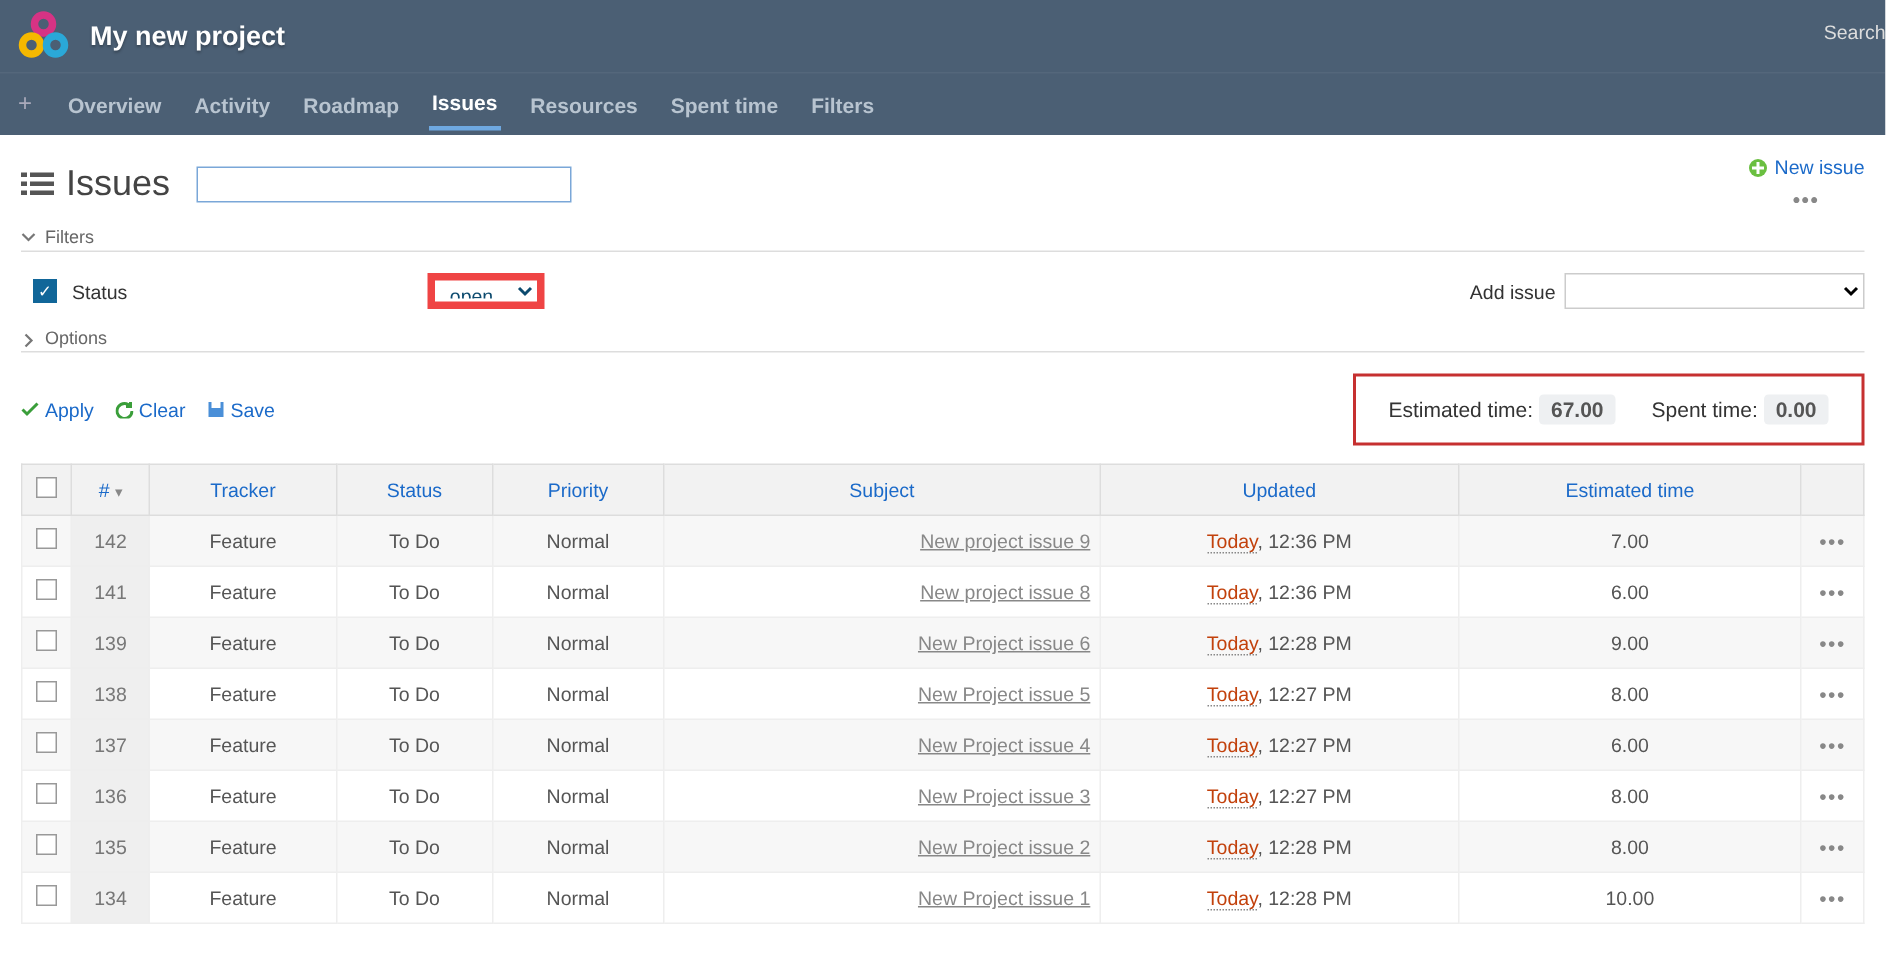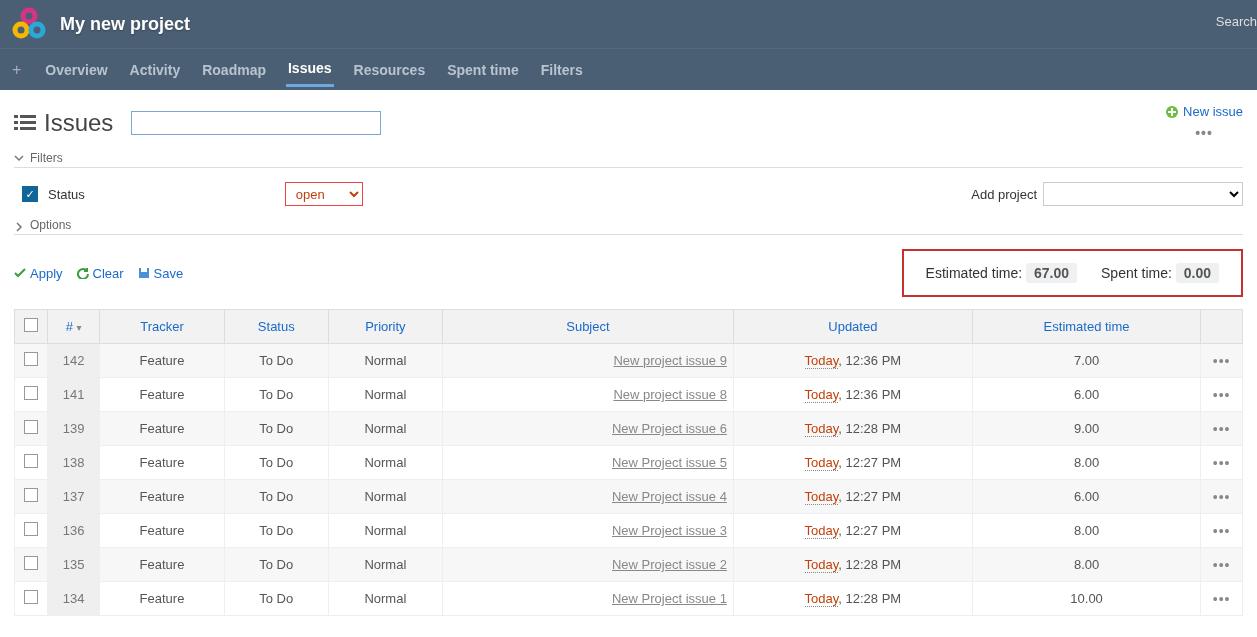--- a/index.html
+++ b/index.html
@@ -30,21 +30,21 @@
 .head-actions { margin-left: auto; display: flex; align-items: center; gap: 6px; flex-direction: column; }
 .new-issue-btn { display: flex; align-items: center; gap: 4px; color: #1b6ac9; font-size: 13px; }
 .dots-action { color: #888; font-weight: bold; letter-spacing: 1px; cursor: pointer; font-size: 14px; }
 
 
 .section-bar { display: flex; align-items: center; gap: 6px; color: #666; font-size: 12px; border-bottom: 1px solid #ddd; padding-bottom: 2px; margin-bottom: 10px; position: relative; }
 .section-bar .line { flex: 1; }
 .toggle-caret { width: 10px; height: 10px; display: inline-block; }
 .filter-row { display: flex; align-items: center; padding: 4px 0 12px 8px; gap: 10px; }
 .checkbox-filled { width: 16px; height: 16px; background: #169; border: 1px solid #169; display: inline-flex; align-items: center; justify-content: center; color: #fff; font-size: 11px; }
-.status-select { margin-left: 190px; height: 24px; width: 78px; border: 1px solid #ef4444; padding: 2px 6px; font-size: 13px; color: #c2410c; background: #fff; }
+.status-select { margin-left: 190px; height: 24px; width: 78px; border: 5px solid #ef4444; padding: 2px 6px; font-size: 13px; color: #0c4a6e; background: #fff; }
 .add-filter-wrap { margin-left: auto; display: flex; align-items: center; gap: 6px; }
 .add-filter-select { width: 200px; height: 24px; border: 1px solid #ccc; background: #fff; }
 
 
 .options-bar { display: flex; align-items: flex-end; gap: 6px; color: #666; font-size: 12px; border-bottom: 1px solid #ddd; padding-bottom: 2px; margin-bottom: 14px; }
 
 
 .action-row { display: flex; align-items: center; gap: 14px; margin-bottom: 12px; }
 .action-link { display: flex; align-items: center; gap: 4px; color: #1b6ac9; font-size: 13px; cursor: pointer; }
 .totals-box { margin-left: auto; border: 2px solid #c63030; padding: 14px 22px; display: flex; align-items: center; gap: 24px; font-size: 14px; }
@@ -133,21 +133,21 @@
     <span class="line"></span>
   </div>
 
   <div class="filter-row">
     <span class="checkbox-filled">✓</span>
     <span>Status</span>
     <select class="status-select">
       <option>open</option>
     </select>
     <div class="add-filter-wrap">
-      <span>Add project</span>
+      <span>Add issue</span>
       <select class="add-filter-select"></select>
     </div>
   </div>
 
   <div class="options-bar">
     <svg class="toggle-caret" viewBox="0 0 10 10">
         <path d="M3 1 L7 5 L3 9" fill="none" stroke="#777" stroke-width="1.5"></path>
       </svg>
     <span>Options</span>
     <span class="line" style="flex:1"></span>

